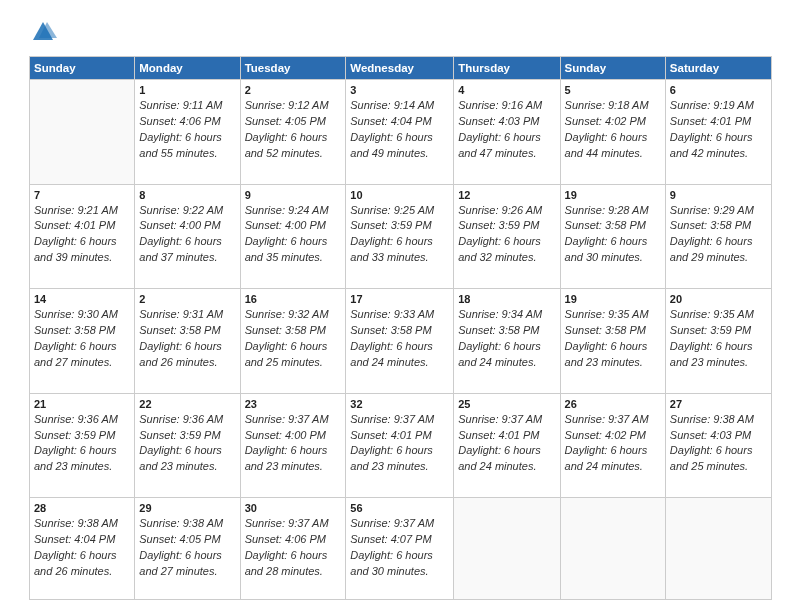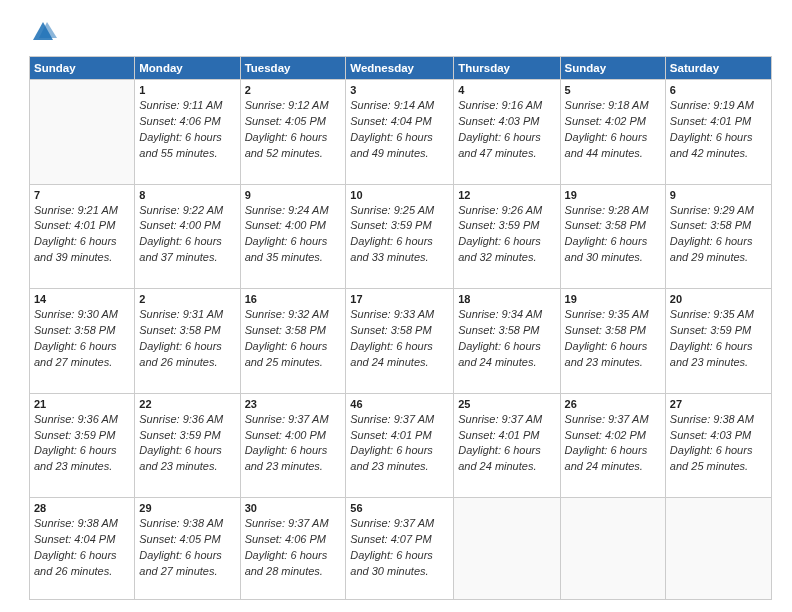--- a/index.html
+++ b/index.html
@@ -233,21 +233,21 @@
           </td>
           <td>
             <span class="day-num">22</span>
             <div class="day-info">Sunrise: 9:36 AM<br>Sunset: 3:59 PM<br>Daylight: 6 hours<br>and 23 minutes.</div>
           </td>
           <td>
             <span class="day-num">23</span>
             <div class="day-info">Sunrise: 9:37 AM<br>Sunset: 4:00 PM<br>Daylight: 6 hours<br>and 23 minutes.</div>
           </td>
           <td>
-            <span class="day-num">46</span>
+            <span class="day-num">32</span>
             <div class="day-info">Sunrise: 9:37 AM<br>Sunset: 4:01 PM<br>Daylight: 6 hours<br>and 23 minutes.</div>
           </td>
           <td>
             <span class="day-num">25</span>
             <div class="day-info">Sunrise: 9:37 AM<br>Sunset: 4:01 PM<br>Daylight: 6 hours<br>and 24 minutes.</div>
           </td>
           <td>
             <span class="day-num">26</span>
             <div class="day-info">Sunrise: 9:37 AM<br>Sunset: 4:02 PM<br>Daylight: 6 hours<br>and 24 minutes.</div>
           </td>

